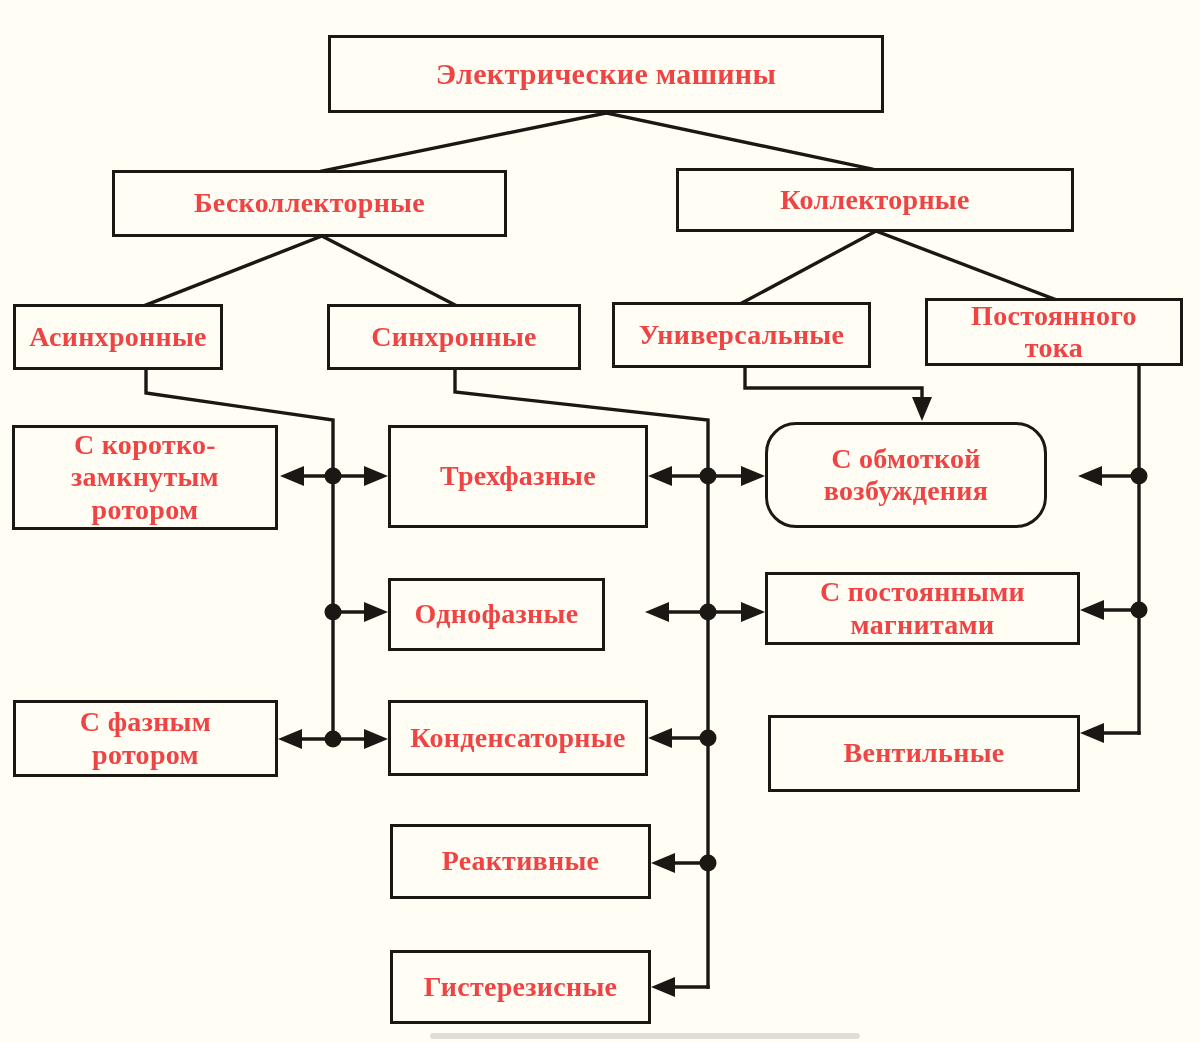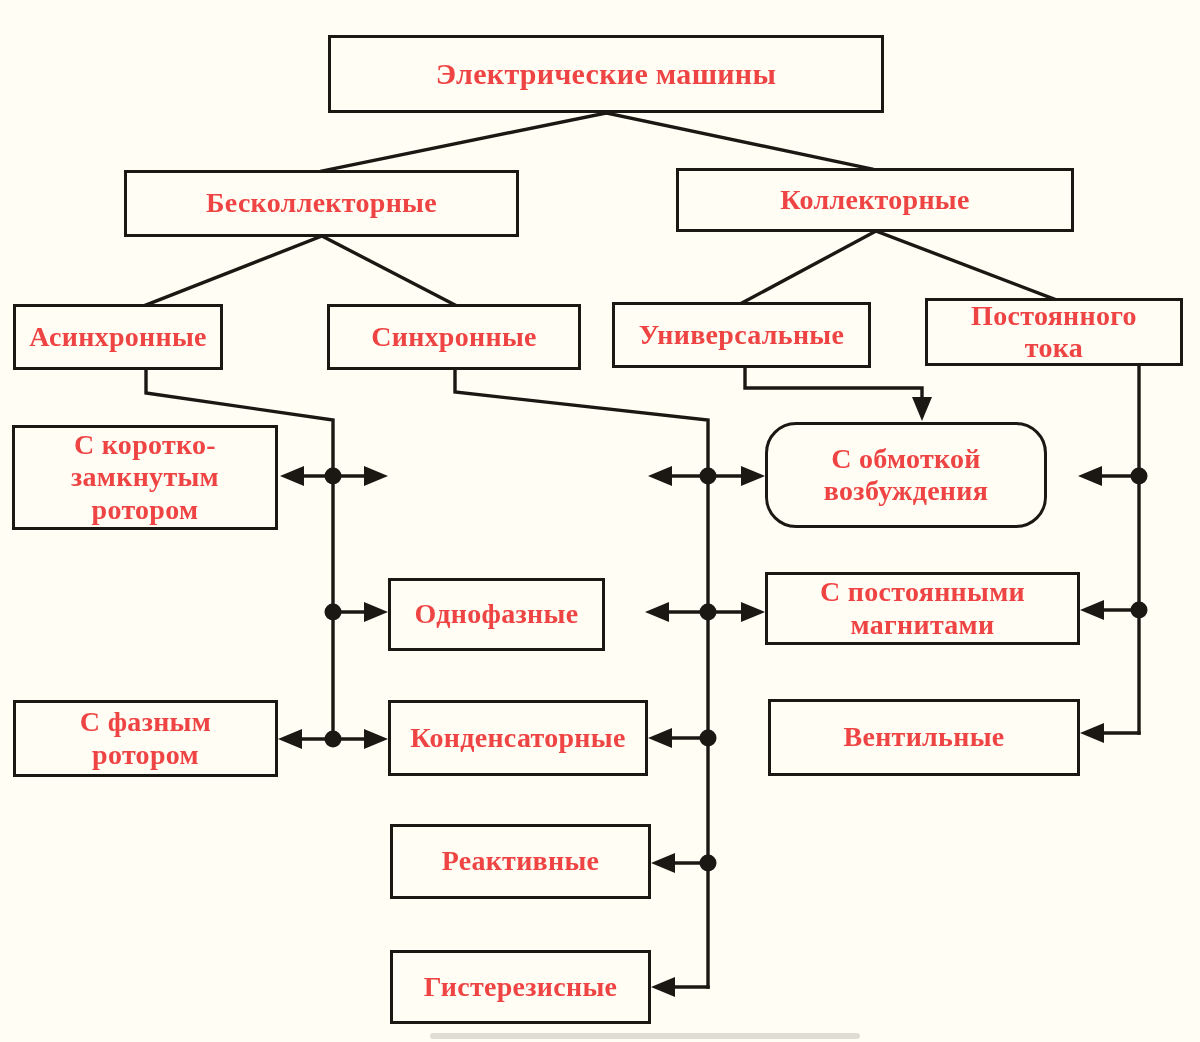--- a/index.html
+++ b/index.html
@@ -16,40 +16,40 @@
     font-weight:bold;
     font-size:28px;
     line-height:1.16;
     color:#ef4444;
     white-space:pre-line;
     letter-spacing:0.3px;
   }
   
   #n-root{left:328px;top:35px;width:556px;height:78px;font-size:30px;}
   
-  #n-brushless{left:124px;top:170px;width:395px;height:67px;}
+  #n-brushless{left:112px;top:170px;width:395px;height:67px;}
   #n-commutator{left:676px;top:168px;width:398px;height:64px;}
   
   #n-async{left:13px;top:304px;width:210px;height:66px;}
   #n-sync{left:327px;top:304px;width:254px;height:66px;}
   #n-universal{left:612px;top:302px;width:259px;height:66px;}
   #n-dc{left:925px;top:298px;width:258px;height:68px;}
   
   #n-squirrel{left:12px;top:425px;width:266px;height:105px;}
   #n-wound{left:13px;top:700px;width:265px;height:77px;}
   
   #n-three{left:388px;top:425px;width:260px;height:103px;}
   #n-single{left:388px;top:578px;width:217px;height:73px;}
   #n-capacitor{left:388px;top:700px;width:260px;height:76px;}
   #n-reluct{left:390px;top:824px;width:261px;height:75px;}
   #n-hyst{left:390px;top:950px;width:261px;height:74px;}
   
   #n-fieldw{left:765px;top:422px;width:282px;height:106px;border-radius:31px;}
   #n-pm{left:765px;top:572px;width:315px;height:73px;}
-  #n-valve{left:768px;top:699px;width:312px;height:77px;}
+  #n-valve{left:768px;top:715px;width:312px;height:77px;}
   .scan-smudge{position:absolute;left:430px;top:1033px;width:430px;height:6px;
     background:#cfcdc4;opacity:.65;border-radius:3px;}
 </style>
 </head>
 <body>
 
 <div id="canvas">
 
   <svg id="connectors" viewBox="0 0 1200 1042" xmlns="http://www.w3.org/2000/svg">
     <g stroke="#1b1814" stroke-width="3.4" fill="none" stroke-linecap="square">
@@ -131,20 +131,21 @@
   <div class="node" id="n-universal">Универсальные</div>
   <div class="node" id="n-dc">Постоянного
 тока</div>
 
   <div class="node" id="n-squirrel">С коротко-
 замкнутым
 ротором</div>
   <div class="node" id="n-wound">С фазным
 ротором</div>
 
+  <div class="node" id="n-three">Трехфазные</div>
   <div class="node" id="n-single">Однофазные</div>
   <div class="node" id="n-capacitor">Конденсаторные</div>
   <div class="node" id="n-reluct">Реактивные</div>
   <div class="node" id="n-hyst">Гистерезисные</div>
 
   <div class="node" id="n-fieldw">С обмоткой
 возбуждения</div>
   <div class="node" id="n-pm">С постоянными
 магнитами</div>
   <div class="node" id="n-valve">Вентильные</div>

